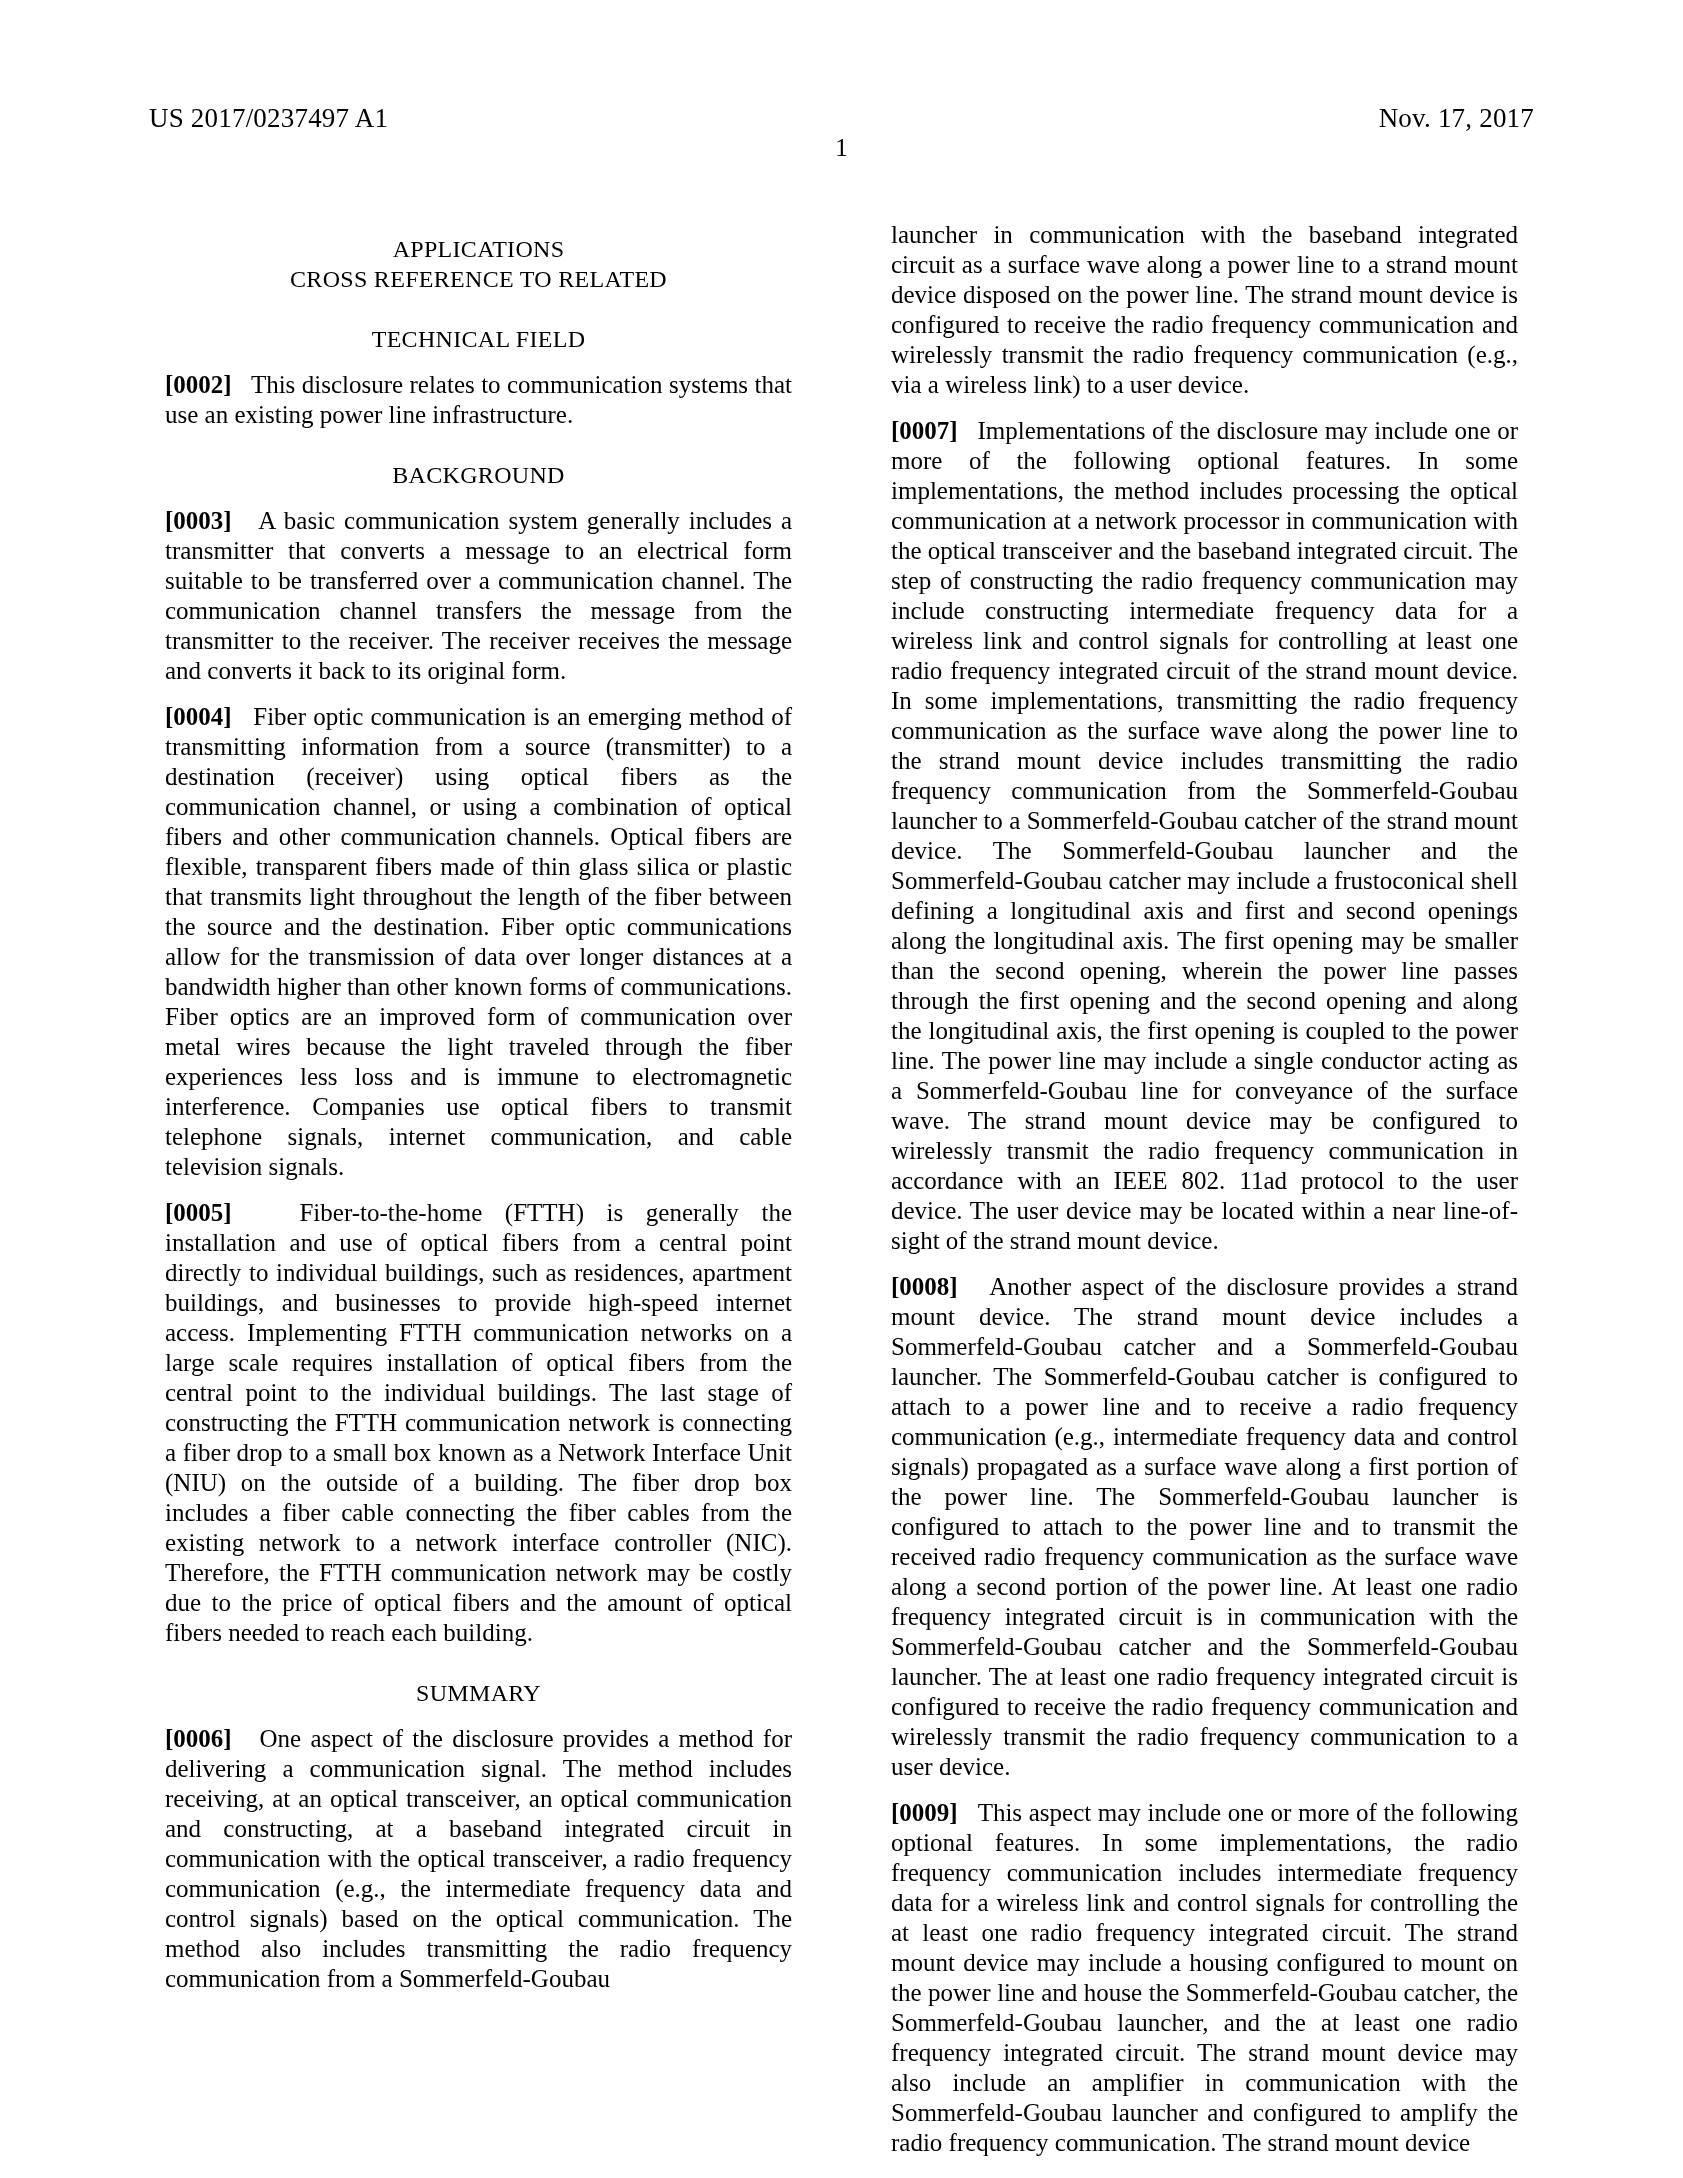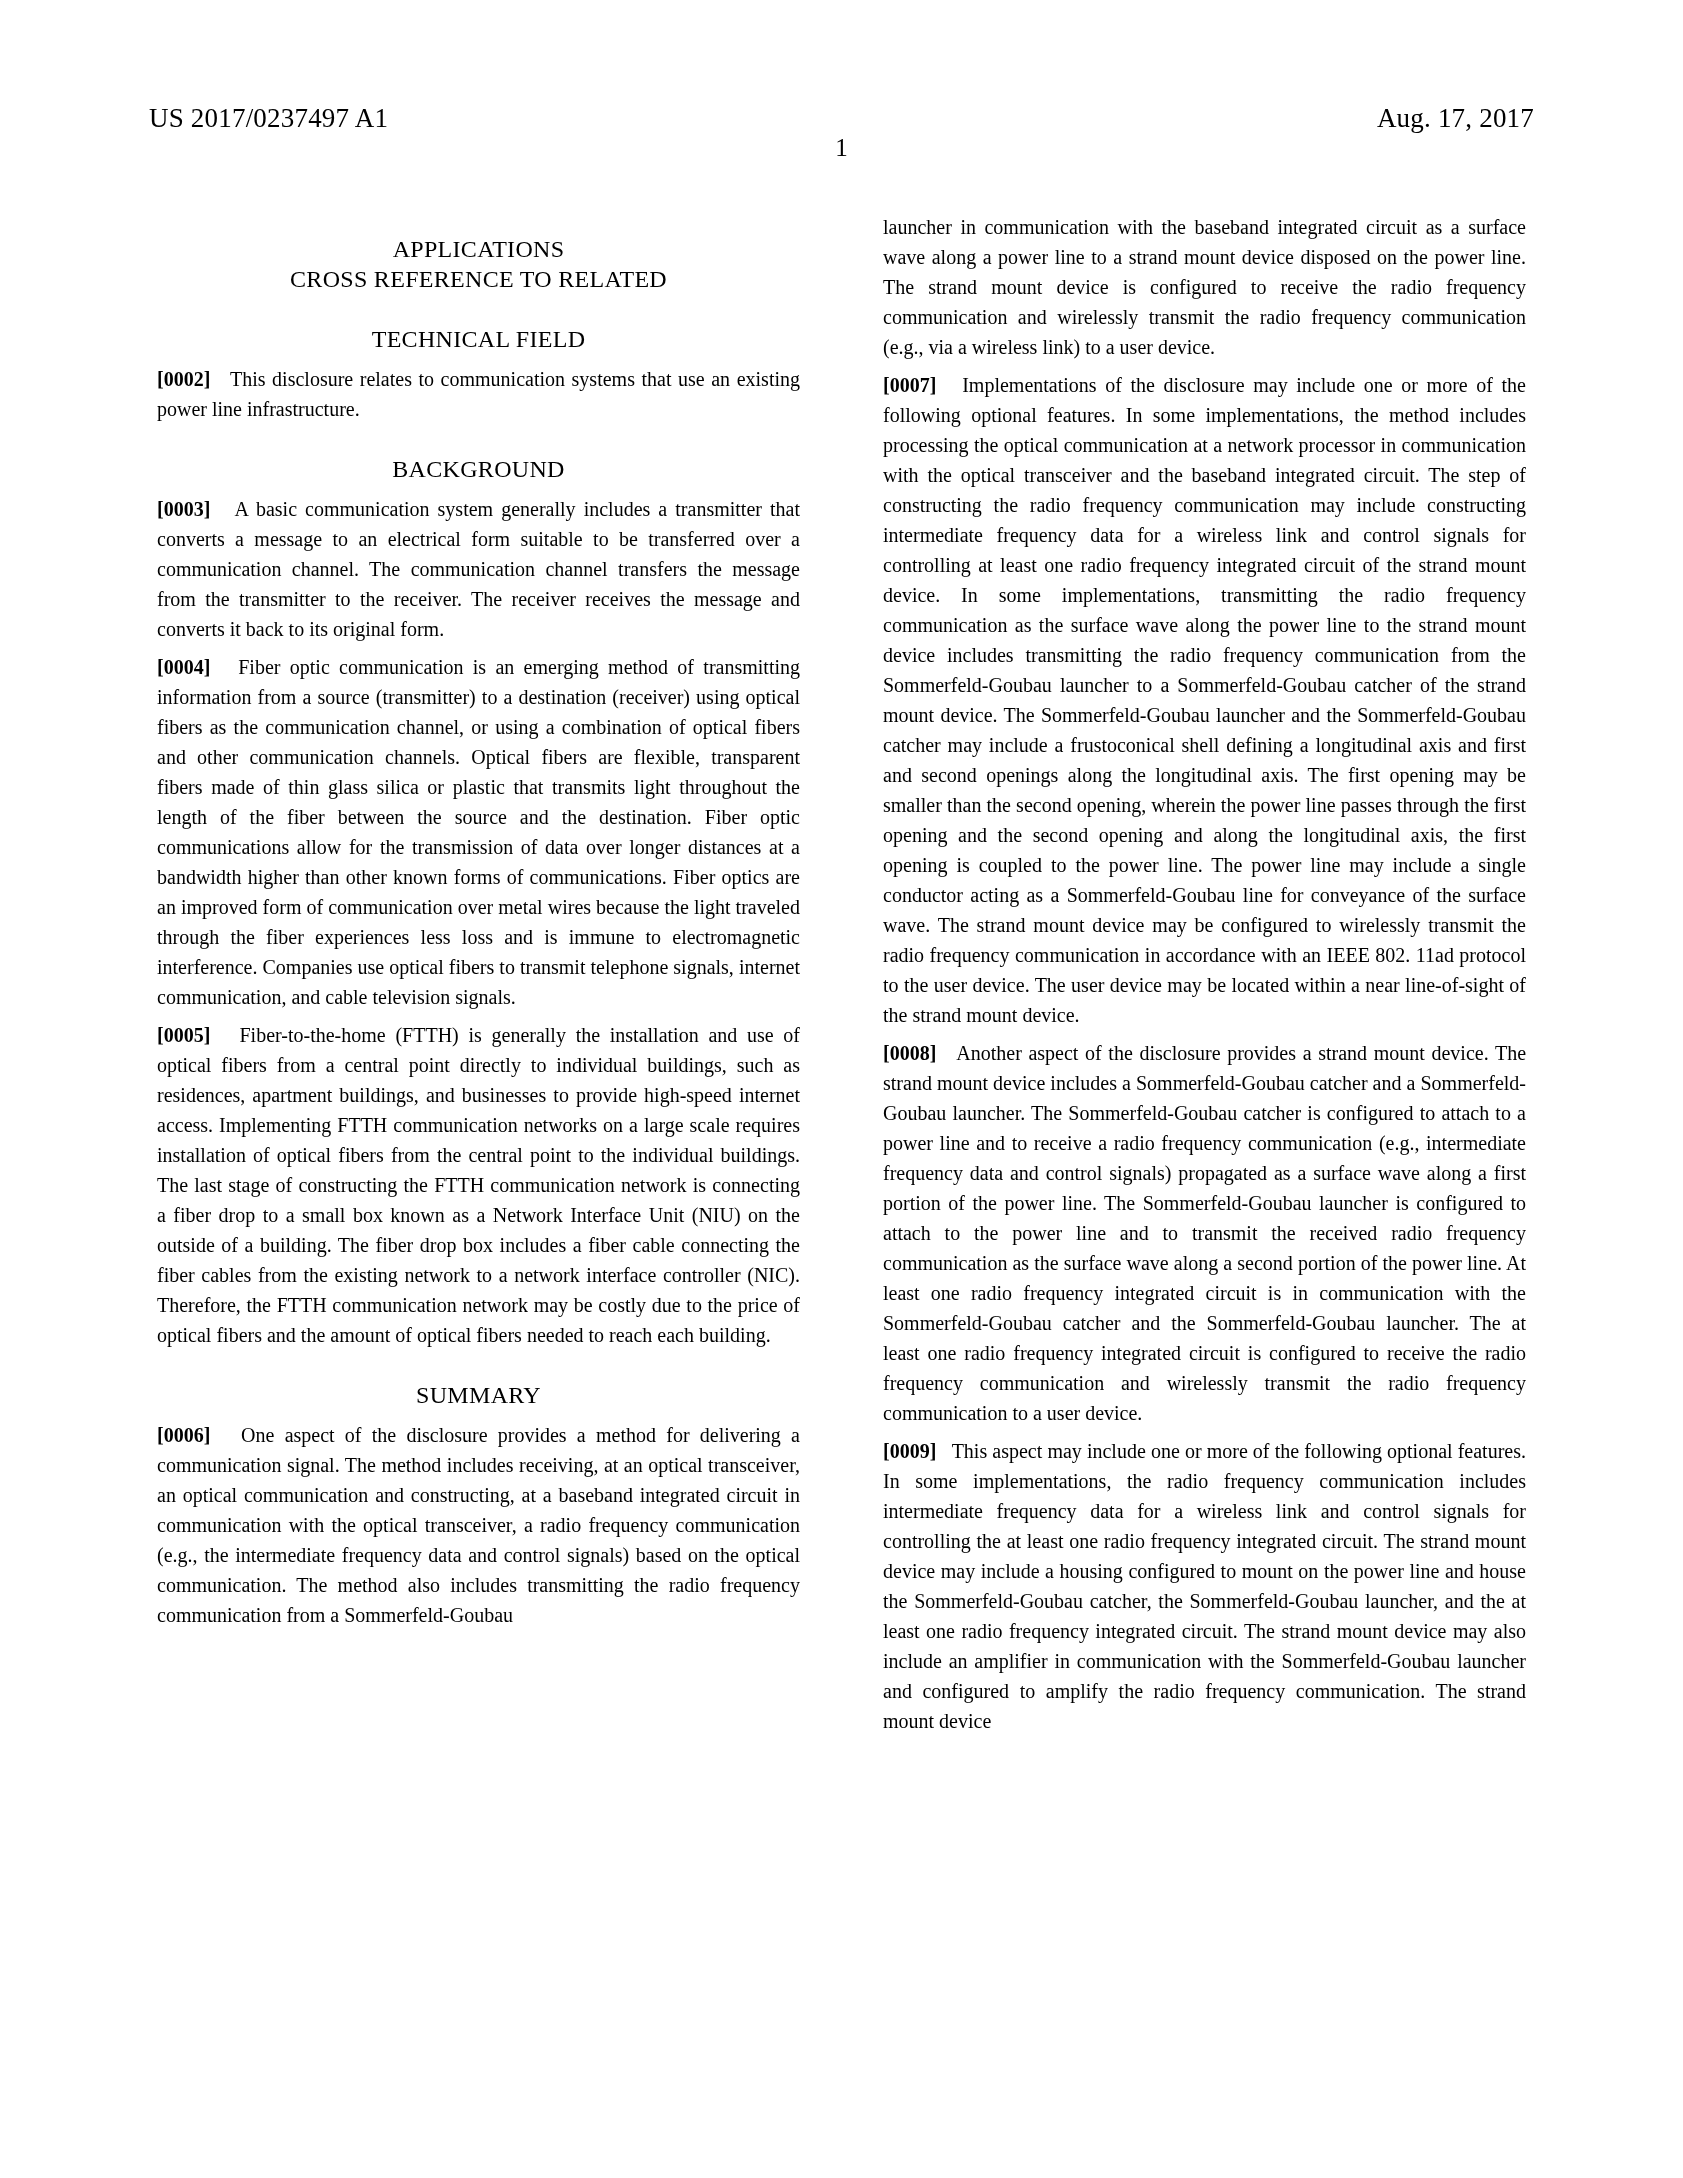--- a/index.html
+++ b/index.html
@@ -76,22 +76,22 @@
   .section-head {
     text-align: center;
     font-size: 24px;
     line-height: 30px;
     letter-spacing: 0.3px;
     margin: 30px 0 10px 0;
     padding: 0 40px;
   }
 
   p.para {
-    margin: 8px;
-    font-size: 20px;
+    margin: 16px;
+    font-size: 25px;
     line-height: 30px;
     text-align: justify;
     text-justify: inter-word;
     hyphens: manual;
     letter-spacing: 0px;
   }
   p.para + p.para {
     margin-top: 0px;
   }
   .pnum {
@@ -102,21 +102,21 @@
     content: "\00a0\00a0\00a0";
   }
 </style>
 </head>
 <body>
 
 <div class="page">
 
   <div class="running-head">
     <div class="pub-number">US 2017/0237497 A1</div>
-    <div class="pub-date">Aug. 17, 2017</div>
+    <div class="pub-date">Nov. 17, 2017</div>
   </div>
 
   <div class="page-number">1</div>
 
   <div class="columns">
 
     <div class="col">
 
 
       <div class="section-head">

